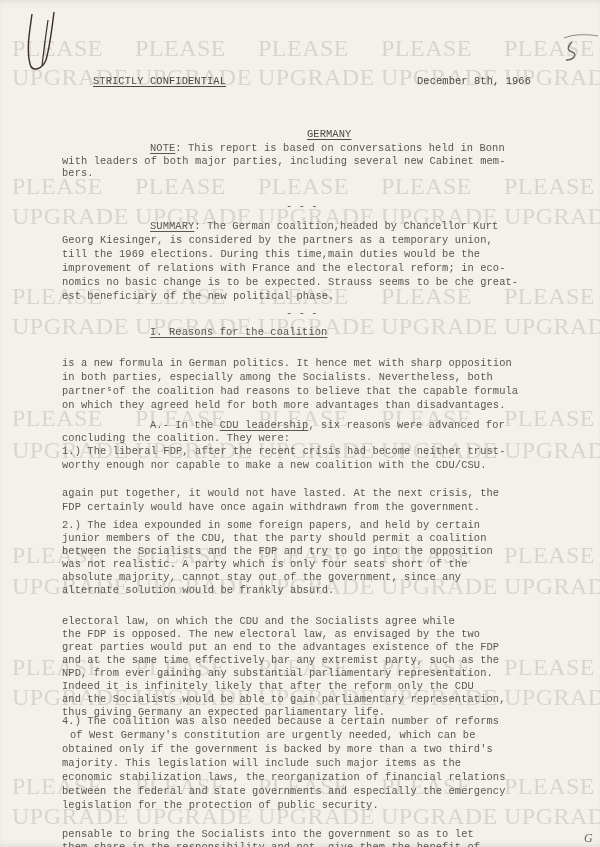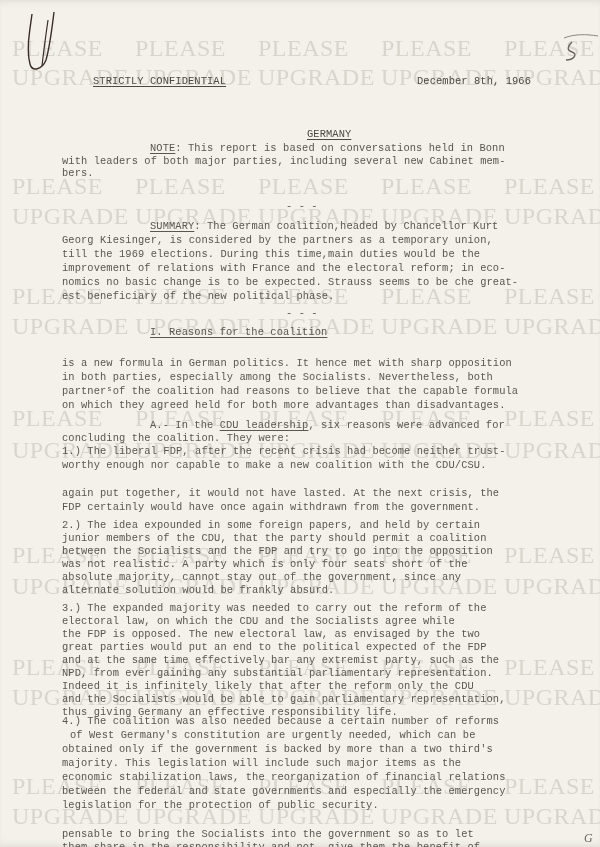--- a/index.html
+++ b/index.html
@@ -94,29 +94,28 @@
   <div class="txt" style="left:62px;top:487px">again put together, it would not have lasted. At the next crisis, the</div>
   <div class="txt" style="left:62px;top:501px">FDP certainly would have once again withdrawn from the government.</div>
 
   <div class="txt" style="left:62px;top:519px">2.) The idea expounded in some foreign papers, and held by certain</div>
   <div class="txt" style="left:62px;top:532px">junior members of the CDU, that the party should permit a coalition</div>
   <div class="txt" style="left:62px;top:545px">between the Socialists and the FDP and try to go into the opposition</div>
   <div class="txt" style="left:62px;top:558px">was not realistic. A party which is only four seats short of the</div>
   <div class="txt" style="left:62px;top:571px">absolute majority, cannot stay out of the government, since any</div>
   <div class="txt" style="left:62px;top:584px">alternate solution would be frankly absurd.</div>
 
-  <div class="txt" style="left:62px;top:602px">3.) The expanded majority was needed to carry out the reform of the</div>
   <div class="txt" style="left:62px;top:615px">electoral law, on which the CDU and the Socialists agree while</div>
   <div class="txt" style="left:62px;top:628px">the FDP is opposed. The new electoral law, as envisaged by the two</div>
-  <div class="txt" style="left:62px;top:641px">great parties would put an end to the political expected of the FDP</div>
+  <div class="txt" style="left:62px;top:641px">great parties would put an end to the advantages existence of the FDP</div>
   <div class="txt" style="left:62px;top:654px">and at the same time effectively bar any extremist party, such as the</div>
   <div class="txt" style="left:62px;top:667px">NPD, from ever gaining any substantial parliamentary representation.</div>
   <div class="txt" style="left:62px;top:680px">Indeed it is infinitely likely that after the reform only the CDU</div>
   <div class="txt" style="left:62px;top:693px">and the Socialists would be able to gain parliamentary representation,</div>
-  <div class="txt" style="left:62px;top:706px">thus giving Germany an effective responsibility life.</div>
+  <div class="txt" style="left:62px;top:706px">thus giving Germany an expected parliamentary life.</div>
 
   <div class="txt" style="left:62px;top:712px;top:715px">4.) The coalition was also needed because a certain number of reforms</div>
   <div class="txt" style="left:70px;top:729px">of West Germany's constitution are urgently needed, which can be</div>
   <div class="txt" style="left:62px;top:743px">obtained only if the government is backed by more than a two third's</div>
   <div class="txt" style="left:62px;top:757px">majority. This legislation will include such major items as the</div>
   <div class="txt" style="left:62px;top:771px">economic stabilization laws, the reorganization of financial relations</div>
   <div class="txt" style="left:62px;top:785px">between the federal and state governments and especially the emergency</div>
   <div class="txt" style="left:62px;top:799px">legislation for the protection of public security.</div>
 
   <div class="txt" style="left:62px;top:828px">pensable to bring the Socialists into the government so as to let</div>

